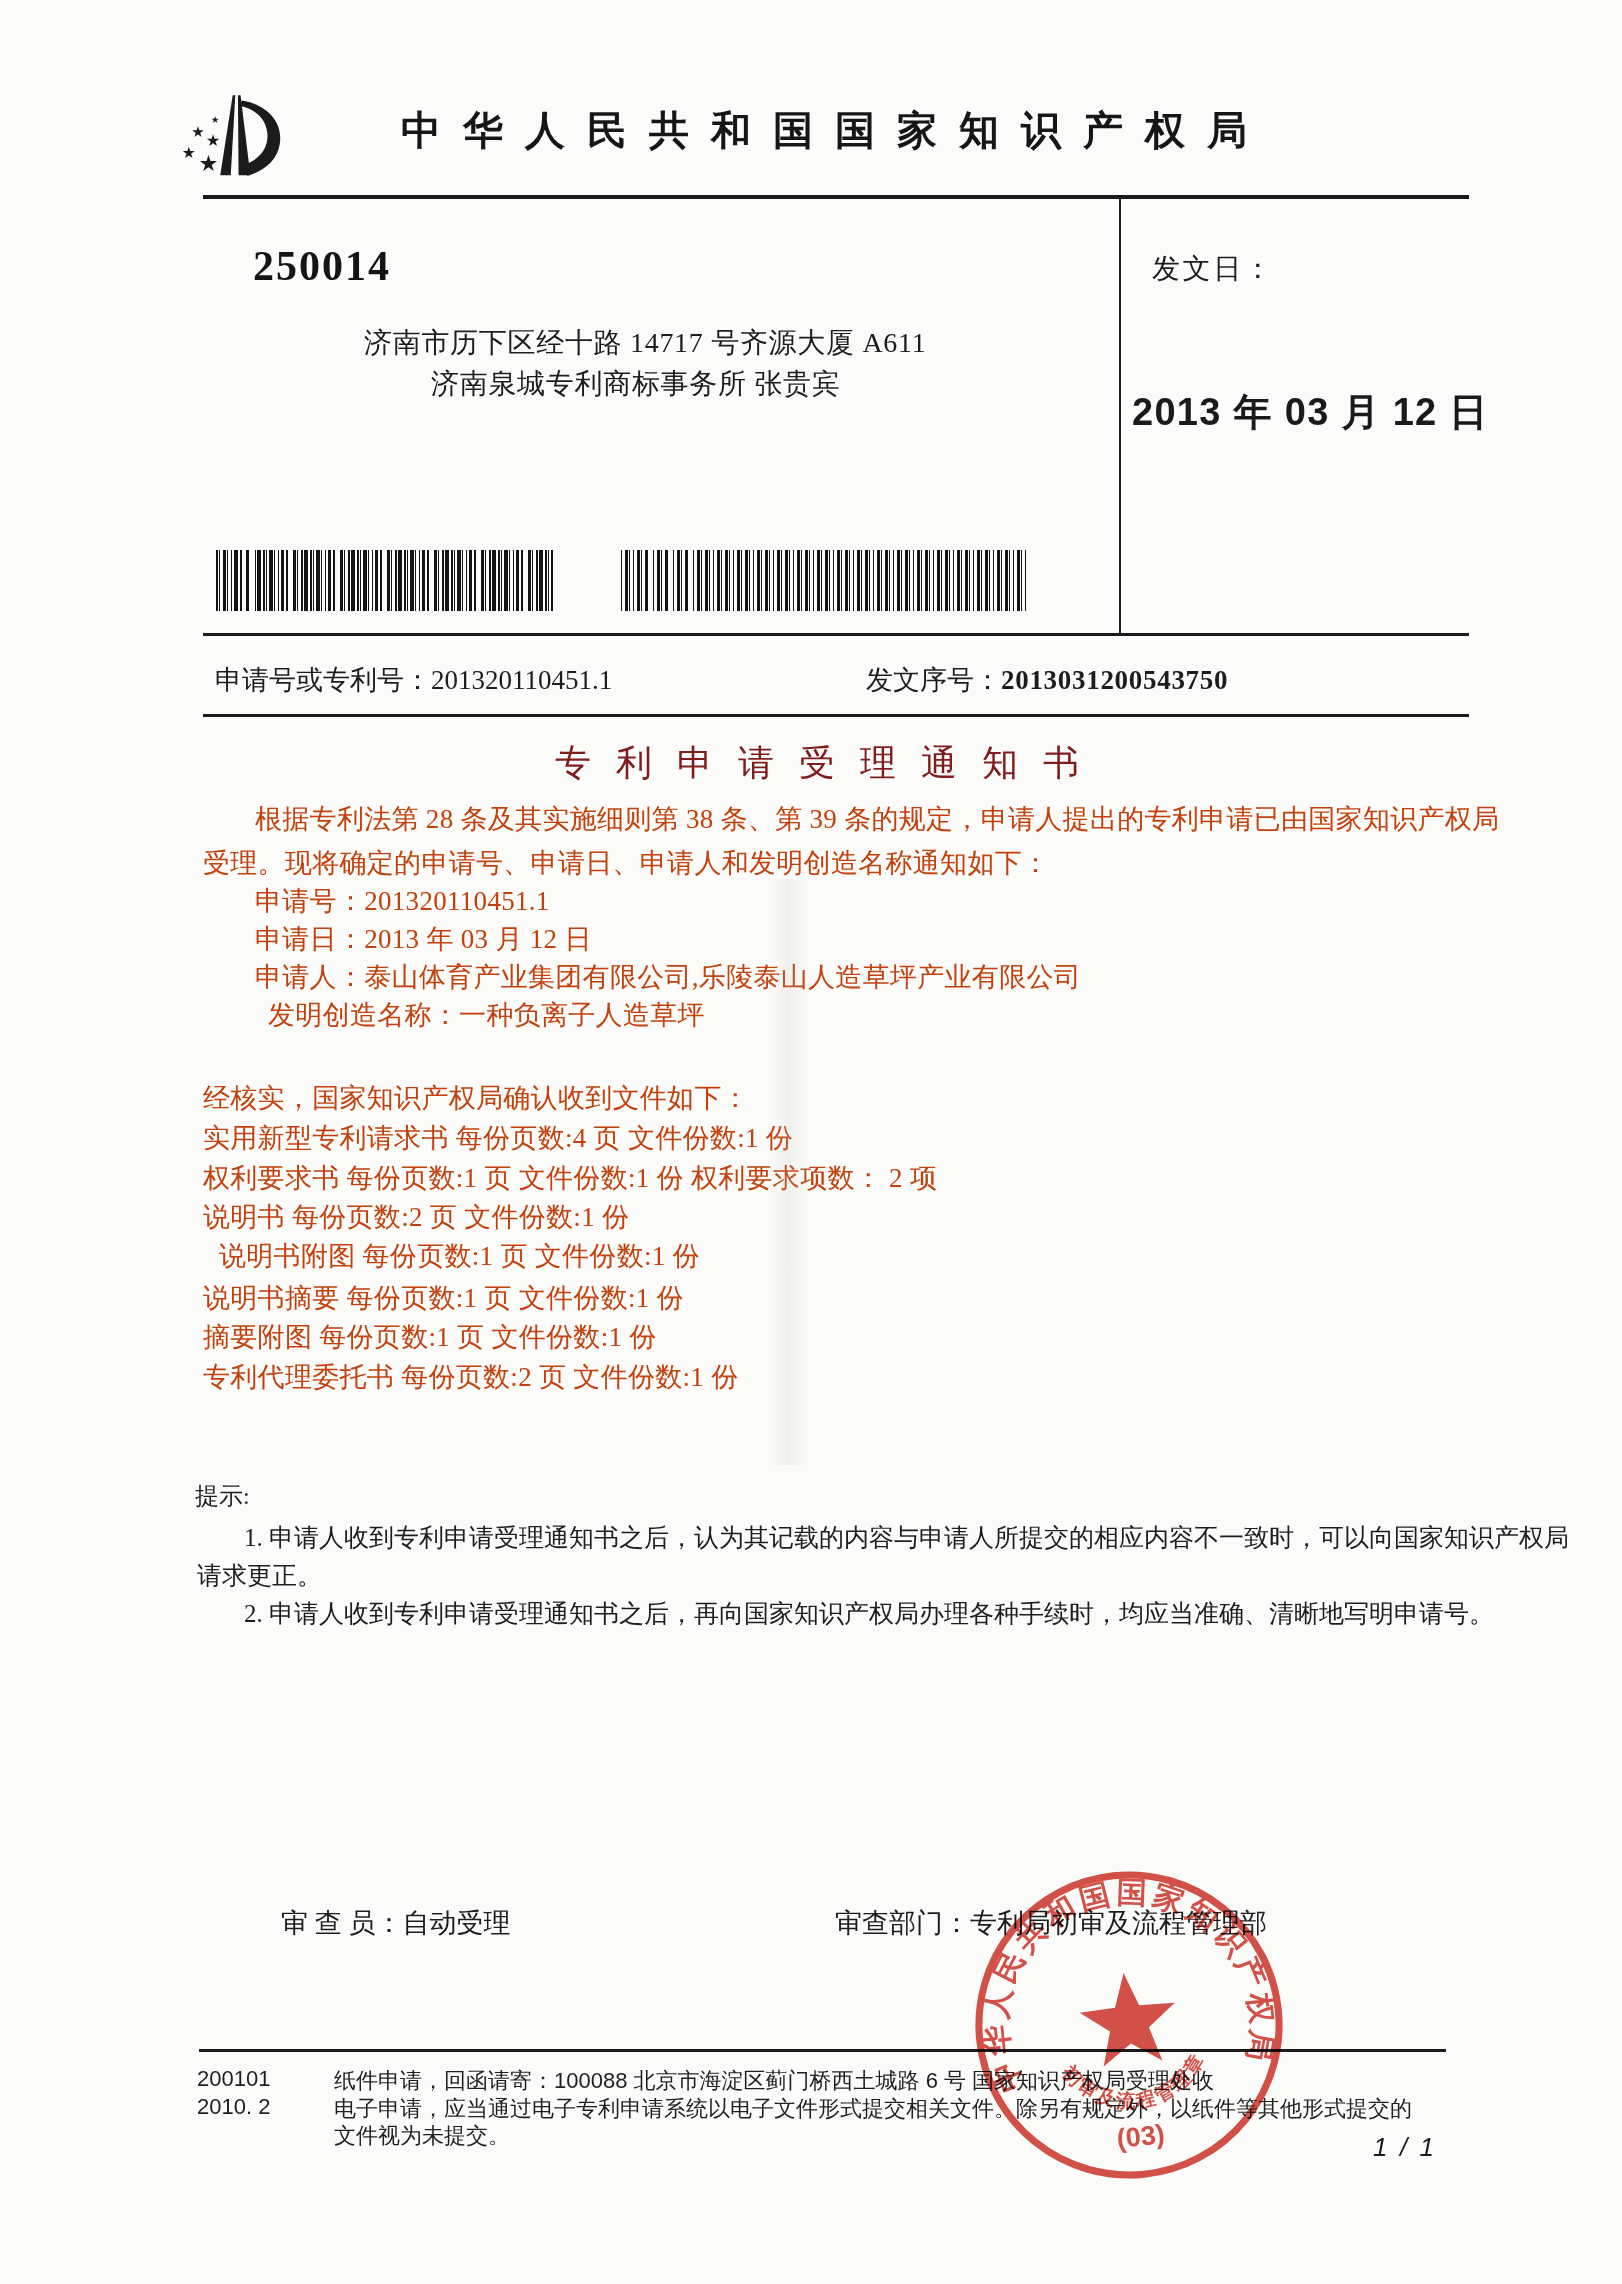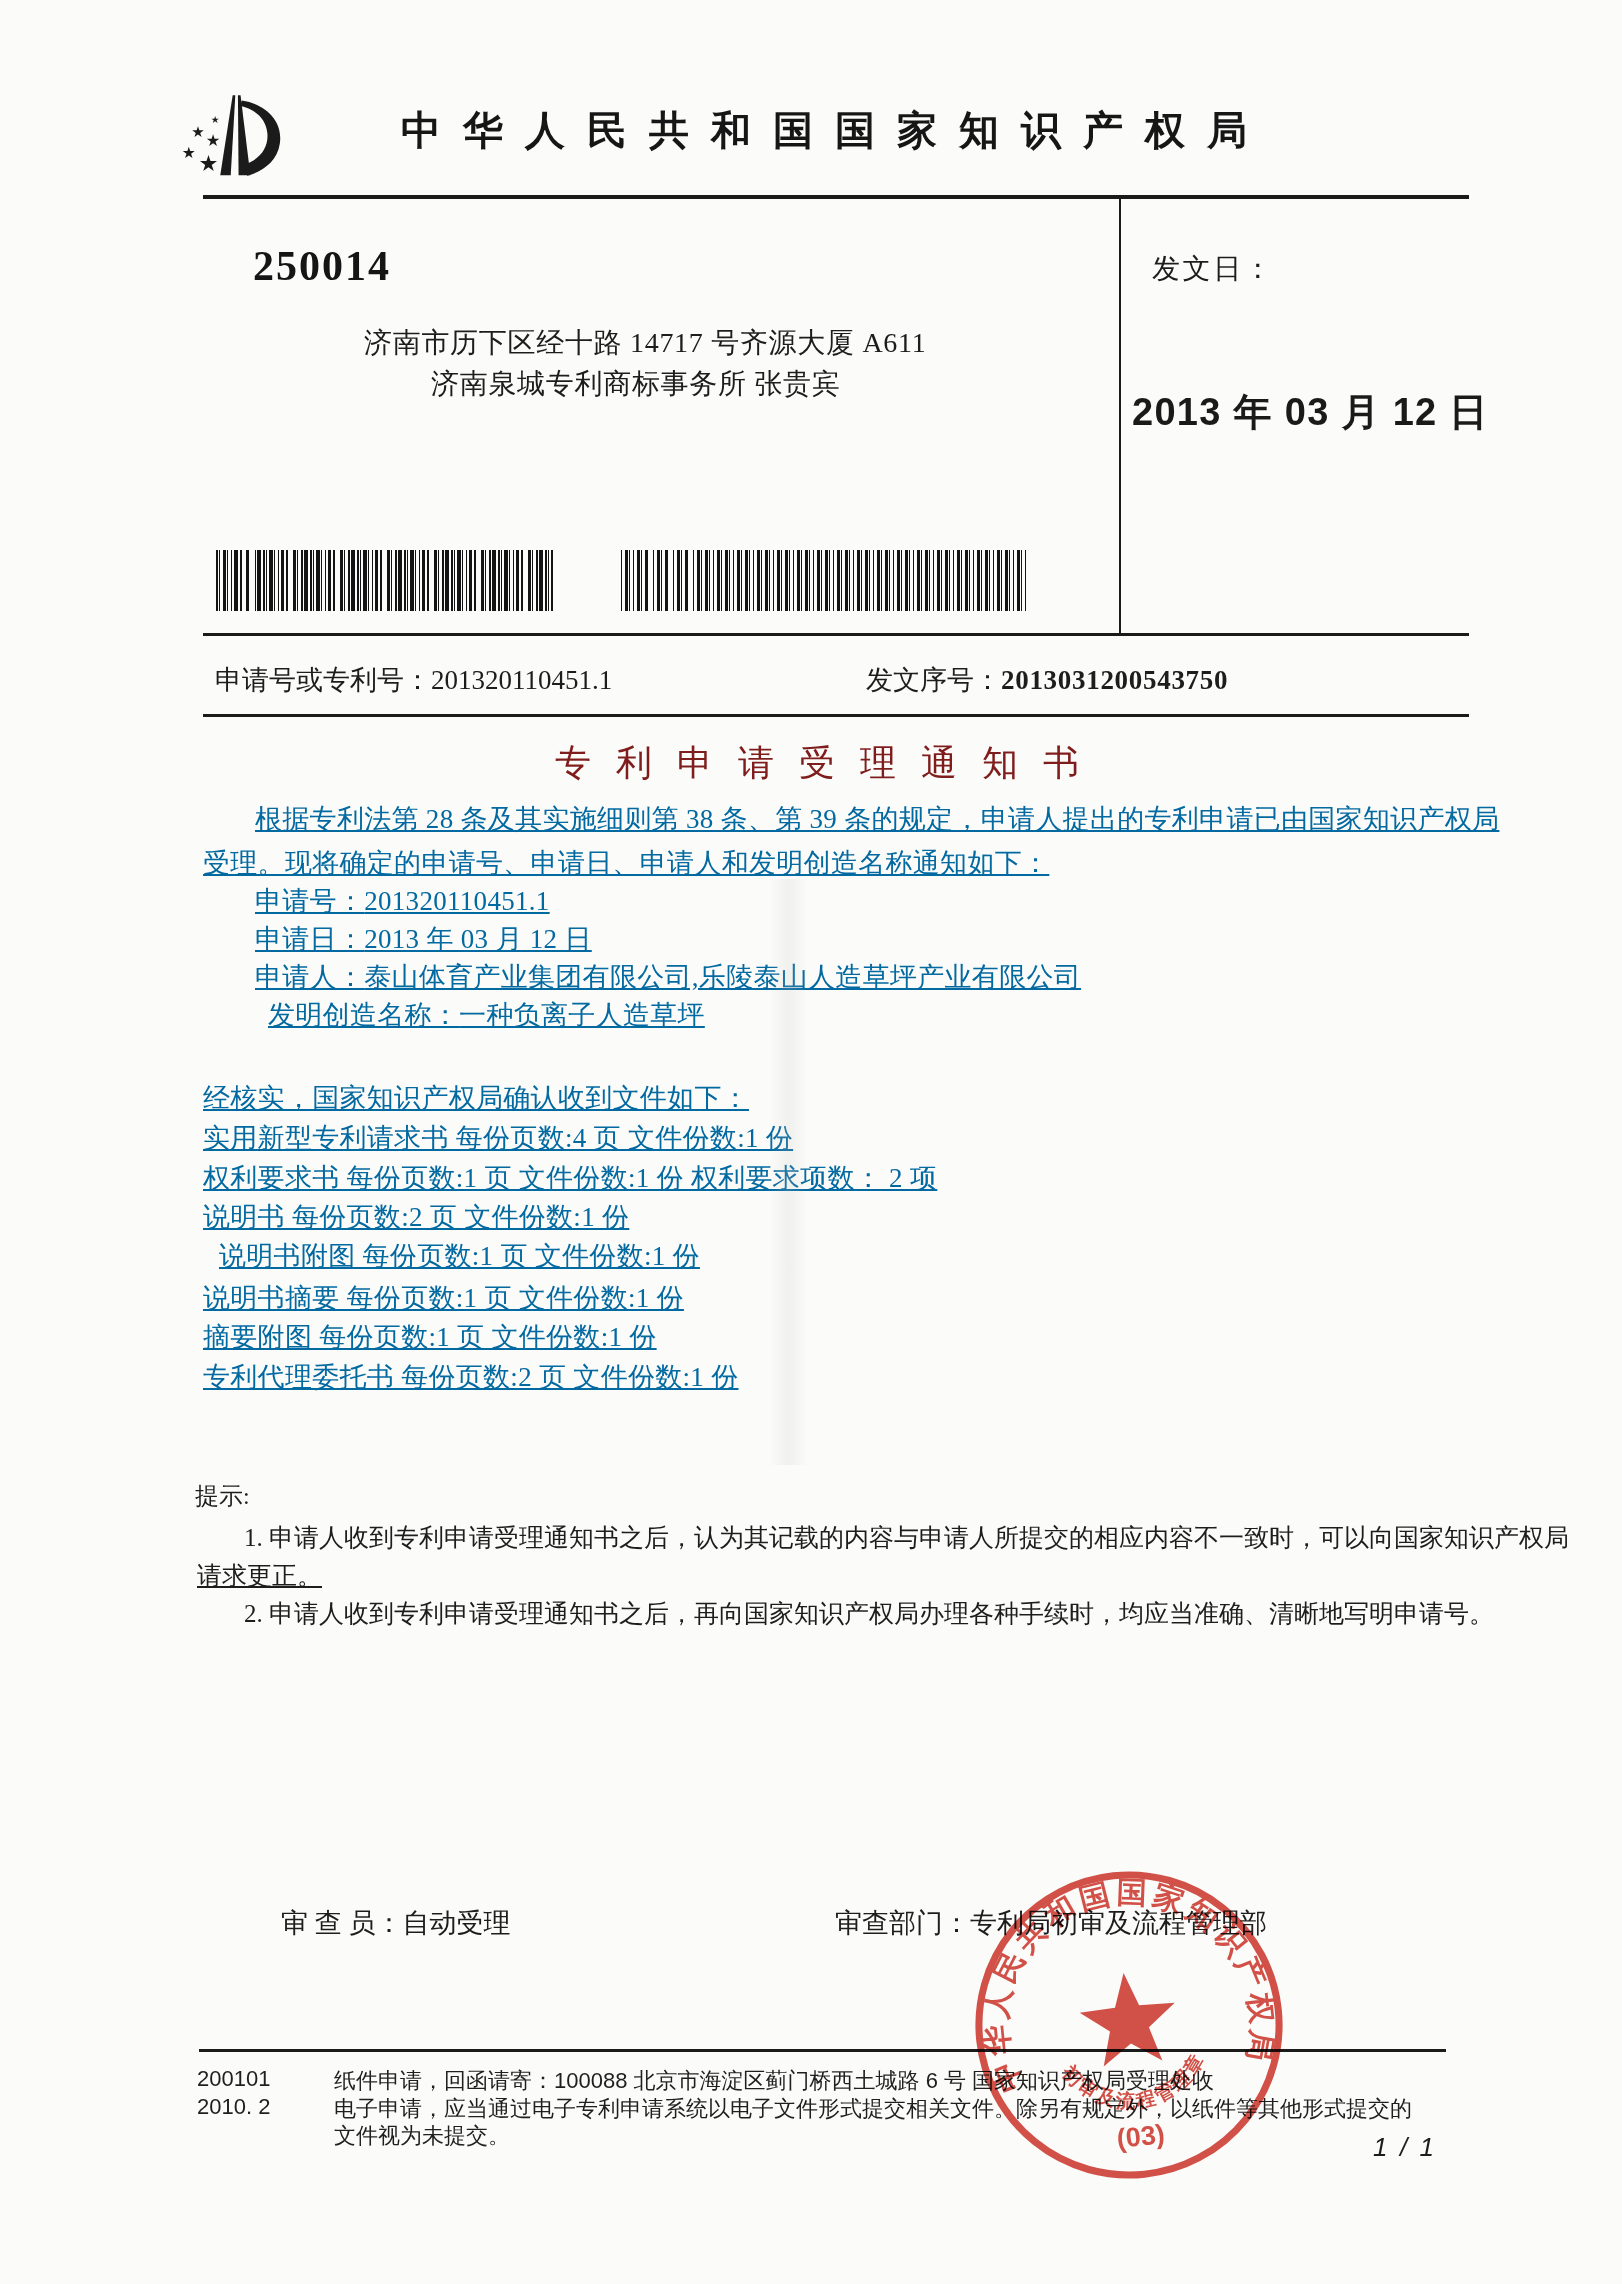--- a/index.html
+++ b/index.html
@@ -46,36 +46,36 @@
       #141414 15.6px 19px,#fbfbf9 19px 20px);}
 
   
   .ref-row{font-size:27px;}
   .ref-left{left:215px;top:662px;}
   .ref-right{left:866px;top:662px;}
   .ref-row b{font-weight:bold;letter-spacing:0.7px;}
 
   
   .notice-title{left:555px;top:739px;font-size:36px;font-weight:normal;letter-spacing:25px;color:#7f1d1d;}
-  .body-line{font-size:27px;letter-spacing:0.3px;color:#0369a1;text-decoration:underline;}
+  .body-line{font-size:27px;letter-spacing:0.3px;color:#c2410c;}
   .intro1{left:255px;top:801px;}
   .intro2{left:203px;top:845px;}
   .fld0{left:255px;top:883px;}
   .fld1{left:255px;top:921px;}
   .fld2{left:255px;top:959px;}
   .fld3{left:268px;top:997px;}
   .recv{left:203px;}
   .recv0{top:1080px;}
   .it0{top:1120px;} .it1{top:1160px;} .it2{top:1199px;} .it3{top:1238px;margin-left:16px;}
   .it4{top:1280px;} .it5{top:1319px;} .it6{top:1359px;}
 
   
   .tips-head{left:195px;top:1480px;font-size:24px;}
   .tip1a{left:244px;top:1521px;font-size:25px;}
-  .tip1b{left:197px;top:1559px;font-size:25px;text-decoration:underline;}
+  .tip1b{left:197px;top:1559px;font-size:25px;}
   .tip2{left:244px;top:1597px;font-size:25px;}
 
   
   .examiner{left:281px;top:1905px;font-size:27px;}
   .department{left:835px;top:1905px;font-size:27px;}
 
   
   .seal{left:968px;top:1864px;width:322px;height:322px;
     transform:rotate(-6deg);opacity:0.87;mix-blend-mode:multiply;z-index:5;}
 

